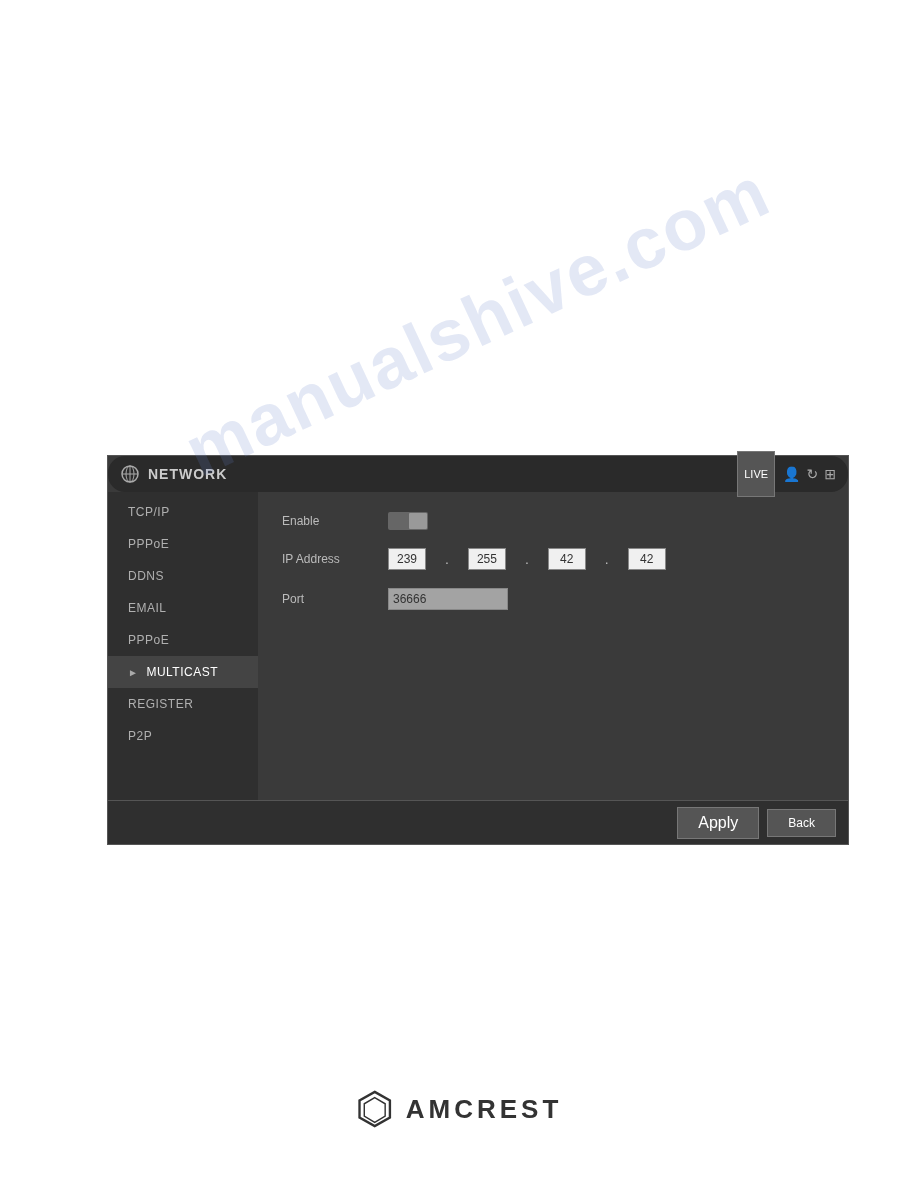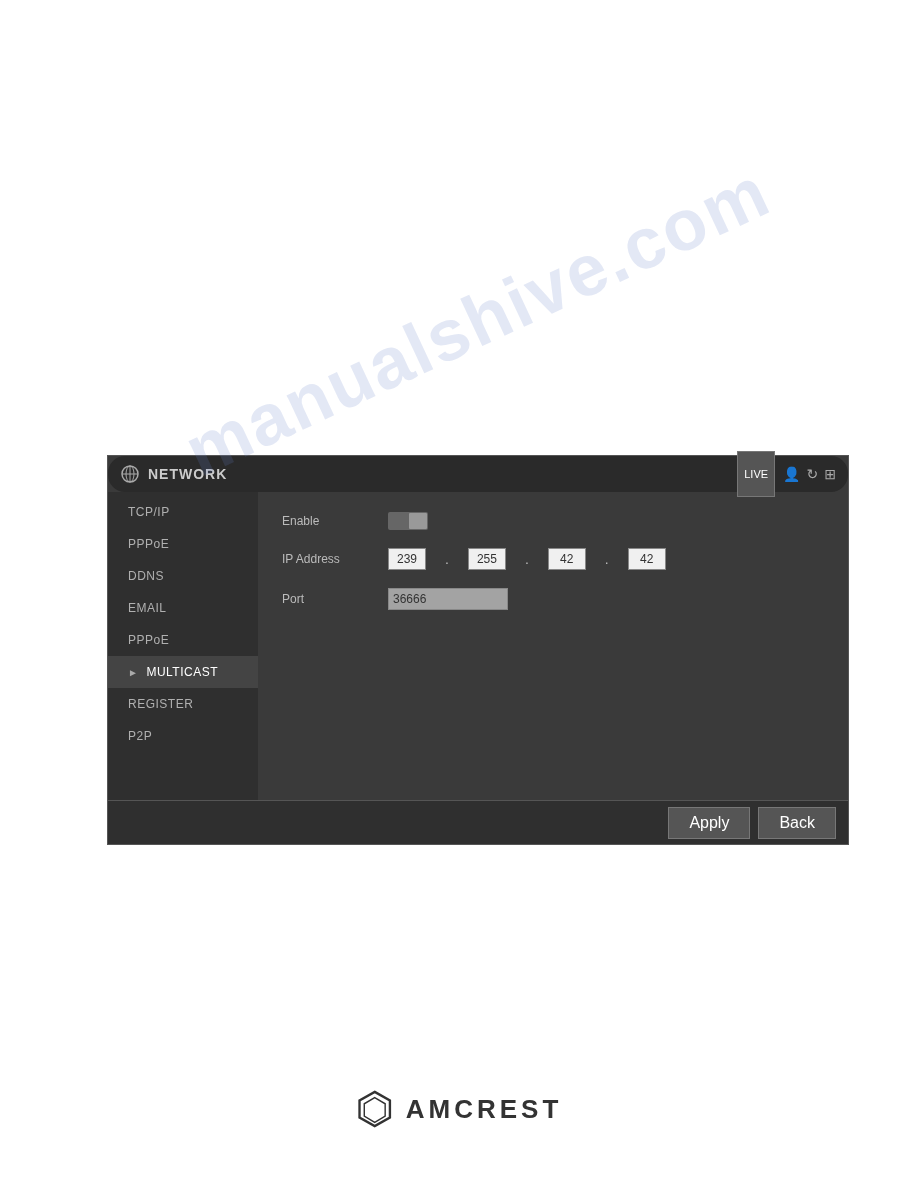--- a/index.html
+++ b/index.html
@@ -222,21 +222,21 @@
       font-size: 16px;
       cursor: pointer;
       min-width: 64px;
     }
 
     .btn-back {
       background: #555;
       color: #ffffff;
       border: 1px solid #777;
       padding: 6px 20px;
-      font-size: 16px;
+      font-size: 12px;
       cursor: pointer;
       min-width: 64px;
     }
 
     
     .logo-area {
       position: absolute;
       bottom: 60px;
       left: 50%;
       transform: translateX(-50%);

